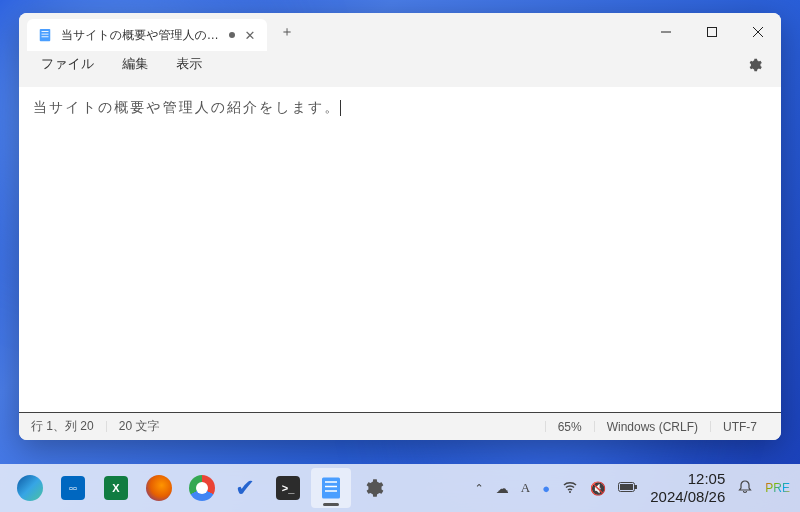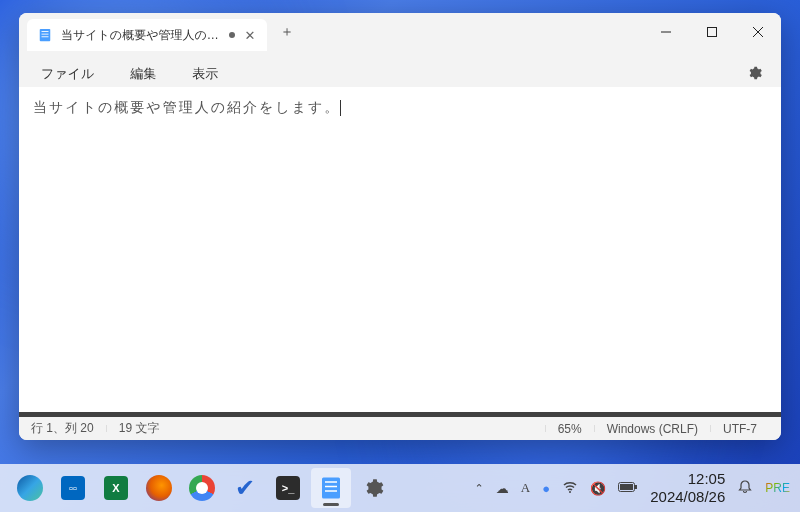--- a/index.html
+++ b/index.html
@@ -10,27 +10,27 @@
 .window{position:absolute;top:13px;left:19px;width:762px;height:427px;background:#f9f9f9;border-radius:8px;box-shadow:0 8px 32px rgba(0,0,0,0.3);display:flex;flex-direction:column;overflow:hidden}
 .titlebar{height:38px;background:#f3f3f3;display:flex;align-items:center;padding-left:8px}
 .tab{display:flex;align-items:center;background:#fff;height:32px;margin-top:6px;border-radius:6px 6px 0 0;padding:0 10px;gap:8px;font-size:12px;color:#333;max-width:240px}
 .tab-icon{width:16px;height:16px;display:flex;align-items:center;justify-content:center;color:#1976d2}
 .tab-title{white-space:nowrap;overflow:hidden;text-overflow:ellipsis;flex:1}
 .tab-dirty{width:6px;height:6px;background:#666;border-radius:50%}
 .tab-close{width:14px;height:14px;display:flex;align-items:center;justify-content:center;font-size:13px;color:#666;cursor:pointer}
 .newtab{width:28px;height:28px;display:flex;align-items:center;justify-content:center;font-size:14px;color:#555;margin-left:6px;cursor:pointer;border-radius:4px}
 .win-controls{margin-left:auto;display:flex}
 .win-btn{width:46px;height:38px;display:flex;align-items:center;justify-content:center;cursor:pointer;font-size:10px;color:#222}
-.menubar{height:36px;background:#f3f3f3;display:flex;align-items:flex-end;padding:0 12px;gap:16px;font-size:13px;color:#333}
+.menubar{height:36px;background:#f3f3f3;display:flex;align-items:flex-start;padding:0 12px;gap:8px;font-size:13px;color:#333}
 .menu-item{padding:4px 10px;cursor:pointer;border-radius:4px}
 .settings{margin-left:auto;width:28px;height:28px;display:flex;align-items:center;justify-content:center;cursor:pointer;border-radius:4px;color:#555}
 .editor{flex:1;background:#fff;padding:12px 14px;font-size:14px;color:#555;letter-spacing:2px;position:relative}
 .cursor{display:inline-block;width:1px;height:16px;background:#333;vertical-align:middle;animation:blink 1s infinite}
 @keyframes blink{50%{opacity:0}}
-.statusbar{height:28px;background:#f3f3f3;border-top:5px solid #404040;display:flex;align-items:center;font-size:12px;color:#555;padding:8px 12px}
+.statusbar{height:28px;background:#f3f3f3;border-top:1px solid #404040;display:flex;align-items:center;font-size:12px;color:#555;padding:8px 12px}
 .status-cell{padding:0 12px;border-left:1px solid #ddd;height:100%;display:flex;align-items:center}
 .status-cell:first-child{border-left:none;padding-left:0}
 .sp{flex:1}
 .taskbar{position:absolute;bottom:0;left:0;right:0;height:48px;background:rgba(235,240,250,0.85);backdrop-filter:blur(20px);display:flex;align-items:center;padding:0 10px;gap:3px}
 .tb-icon{width:40px;height:40px;display:flex;align-items:center;justify-content:center;cursor:pointer;border-radius:4px;font-size:18px}
 .tb-icon.active{background:rgba(255,255,255,0.5);position:relative}
 .tb-icon.active::after{content:"";position:absolute;bottom:2px;left:50%;transform:translateX(-50%);width:16px;height:3px;background:#555;border-radius:2px}
 .edge{width:26px;height:26px;border-radius:50%;background:linear-gradient(135deg,#0c59a4,#36a5e5,#4cc2a0)}
 .tray{margin-left:auto;display:flex;align-items:center;gap:12px;color:#444;font-size:13px}
 .clock{text-align:right;font-size:15px;line-height:1.2;color:#222}
@@ -88,21 +88,21 @@
         </svg>
     </div>
   </div>
 
   <div class="editor">
     <span>当サイトの概要や管理人の紹介をします。</span><span class="cursor"></span>
   </div>
 
   <div class="statusbar">
     <div class="status-cell">行 1、列 20</div>
-    <div class="status-cell">19 文字</div>
+    <div class="status-cell">20 文字</div>
     <div class="sp"></div>
     <div class="status-cell">65%</div>
     <div class="status-cell">Windows (CRLF)</div>
     <div class="status-cell">UTF-7</div>
   </div>
 </div>
 
 <div class="taskbar">
   <div class="tb-icon">
       <div class="edge"></div>

